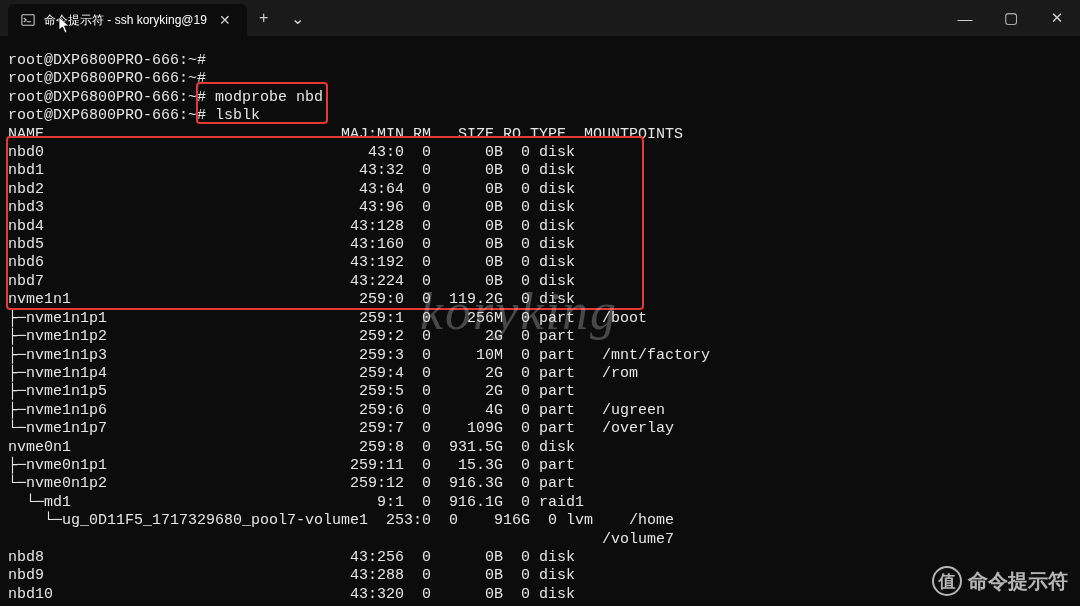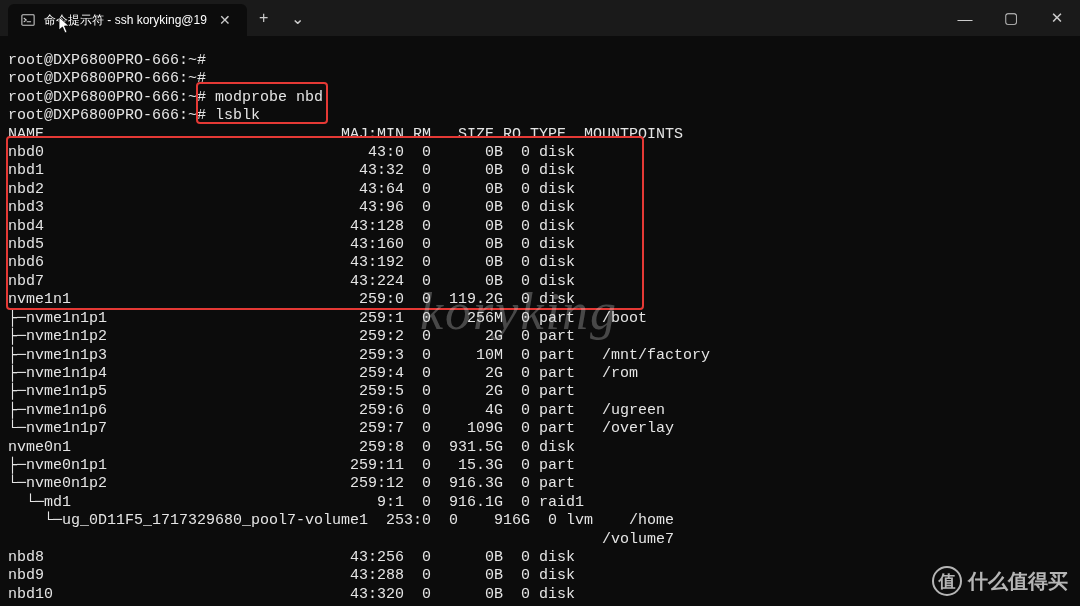--- a/index.html
+++ b/index.html
@@ -155,14 +155,14 @@
 nbd9                                  43:288  0      0B  0 disk 
 nbd10                                 43:320  0      0B  0 disk </div>
 
 <div class="highlight-box hb1"></div>
 <div class="highlight-box hb2"></div>
 
 <div class="watermark">koryking</div>
 
 <div class="brand">
   <div class="brand-circle">值</div>
-  <span>什么值得买</span>
+  <span>命令提示符</span>
 </div>
 
 </body></html>

